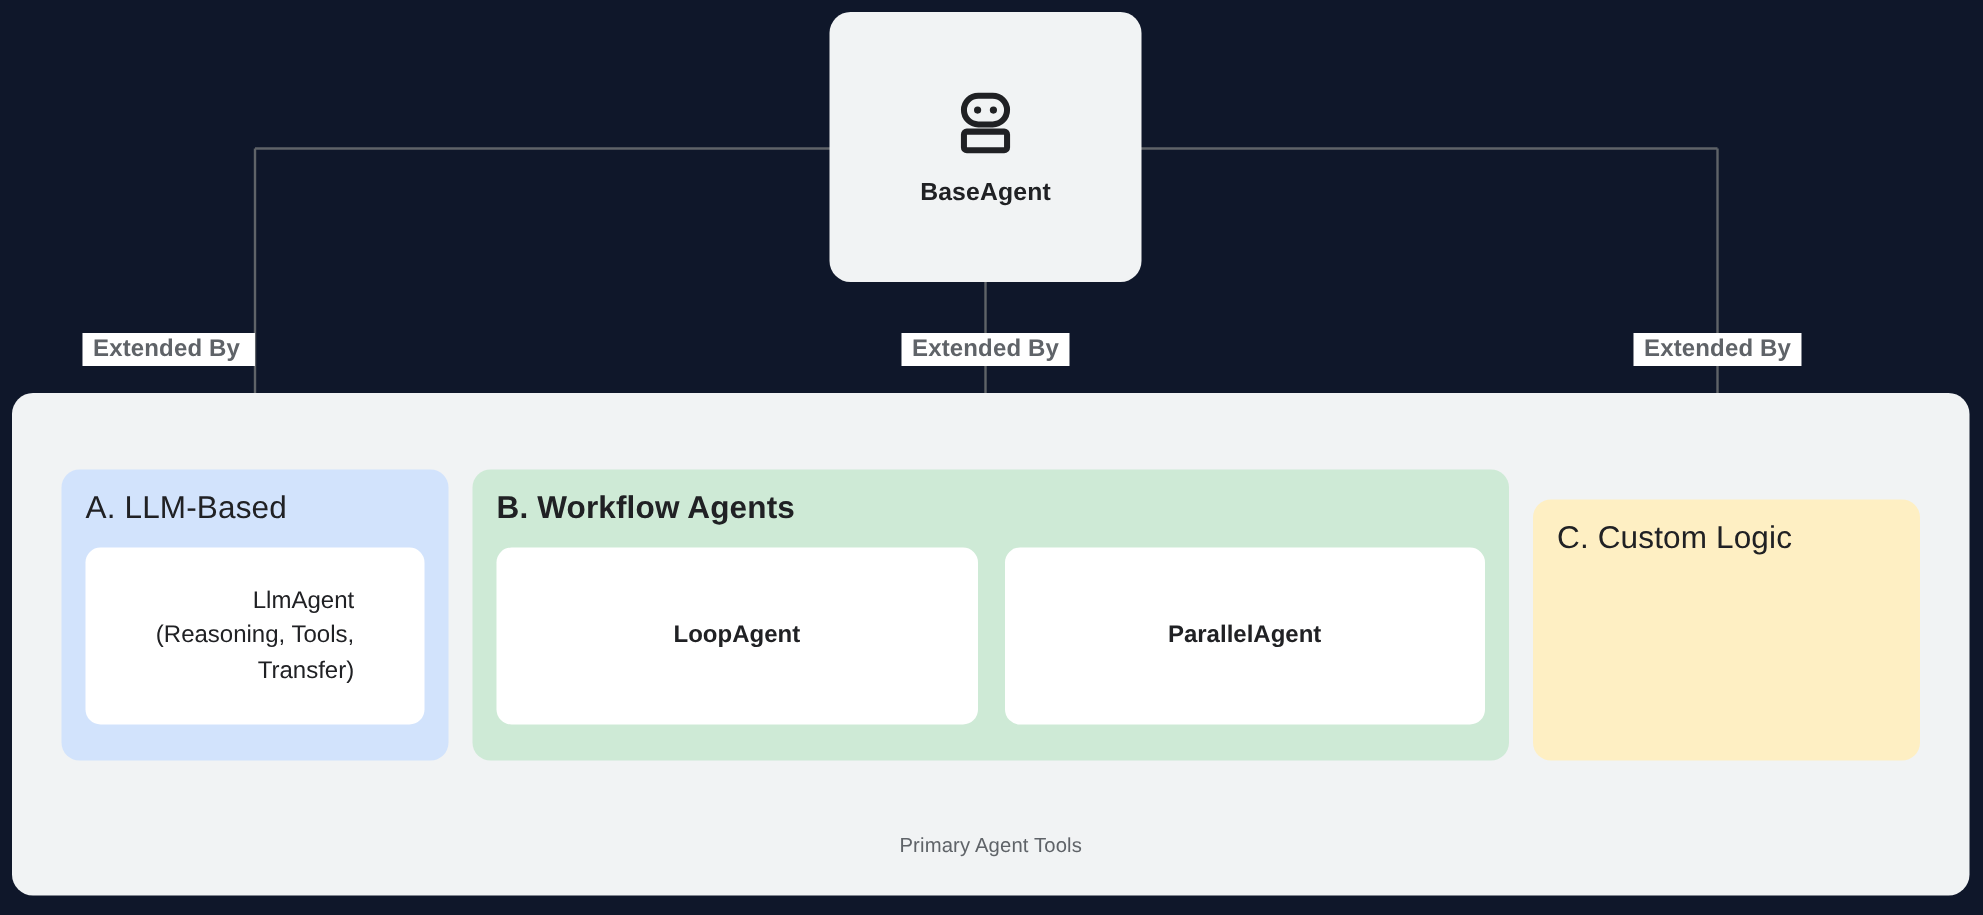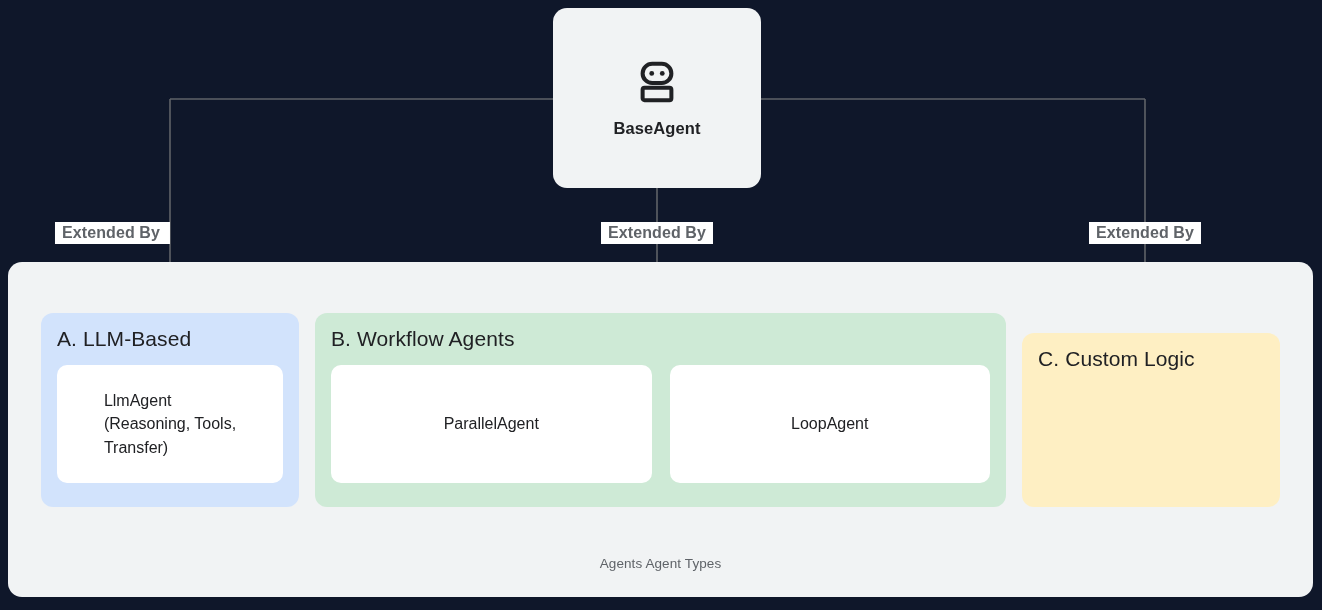--- a/index.html
+++ b/index.html
@@ -104,21 +104,21 @@
     gap: 16px;
   }
   .group {
     border-radius: 12px;
     padding: 14px 16px 24px 16px;
     box-sizing: border-box;
     display: flex;
     flex-direction: column;
   }
   .group.g-llm      { width: 258px; background: #d2e3fc; }
-  .group.g-workflow { flex: 1 1 auto; background: #ceead6; }
+  .group.g-workflow { flex: 1 1 auto; background: #ceead6; font-weight: bold; }
   .group.g-custom   { width: 258px; background: #feefc3; margin-top: 20px; }
 
   .group-title {
     text-align: left;
     font-size: 21px;
     color: #202124;
     margin-bottom: 14px;
     letter-spacing: .1px;
   }
   .group-items {
@@ -127,21 +127,21 @@
     flex: 1 1 auto;
   }
   .agent-card {
     background: #ffffff;
     border-radius: 10px;
     flex: 1 1 0;
     min-height: 118px;
     display: flex;
     align-items: center;
     justify-content: center;
-    text-align: left;
+    text-align: right;
     font-size: 16px;
     color: #202124;
     line-height: 1.45;
     padding: 8px 10px;
     box-sizing: border-box;
     white-space: pre-line;
   }
 </style>
 </head>
 <body>
@@ -189,27 +189,27 @@
         <div class="group-items">
           <div class="agent-card">LlmAgent
 (Reasoning, Tools,
 Transfer)</div>
         </div>
       </div>
 
       <div class="group g-workflow">
         <div class="group-title">B. Workflow Agents</div>
         <div class="group-items">
+          <div class="agent-card">LoopAgent</div>
           <div class="agent-card">ParallelAgent</div>
-          <div class="agent-card">LoopAgent</div>
         </div>
       </div>
 
       <div class="group g-custom">
         <div class="group-title">C. Custom Logic</div>
       </div>
 
     </div>
 
-    <div class="panel-caption">Agents Agent Types</div>
+    <div class="panel-caption">Primary Agent Tools</div>
   </div>
 
 </div>
 
 </body></html>

